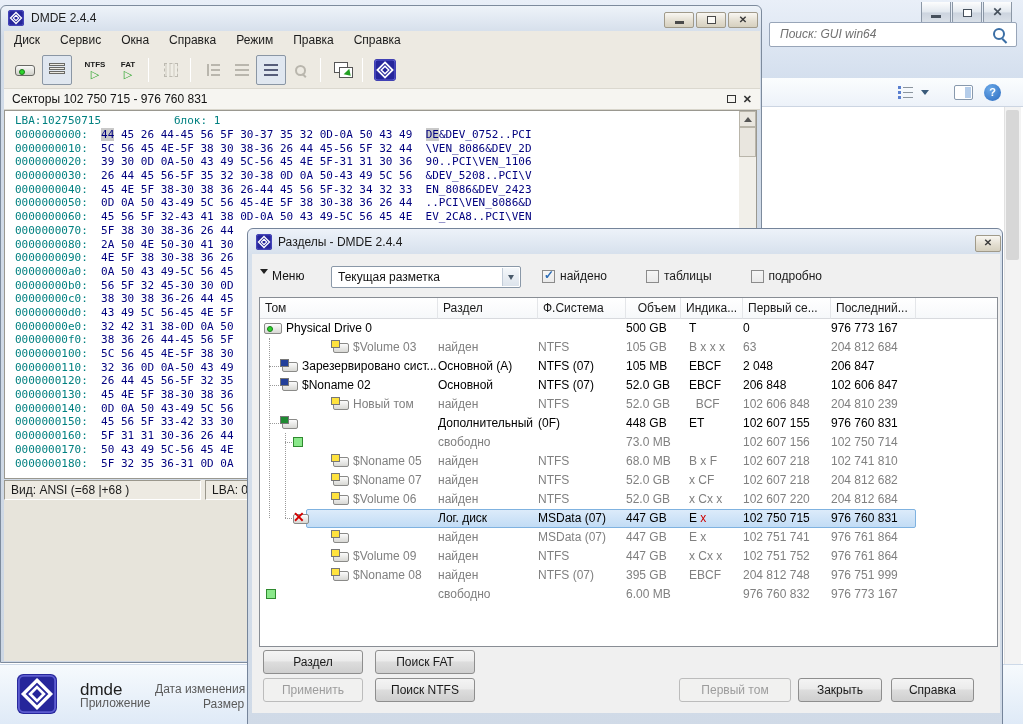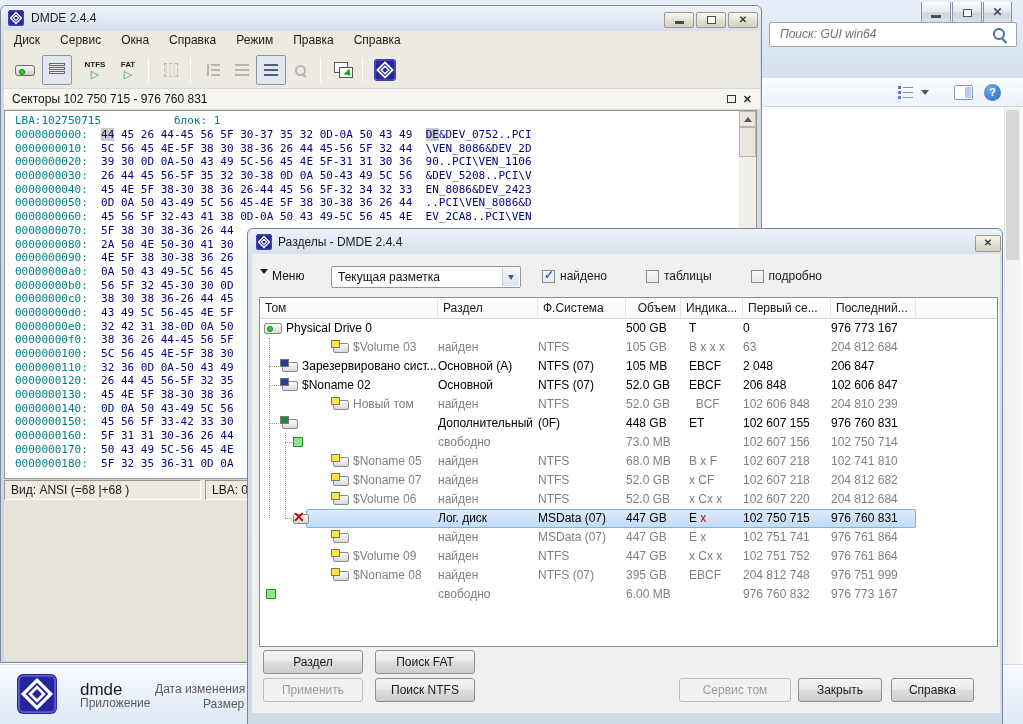--- a/index.html
+++ b/index.html
@@ -355,16 +355,16 @@
   <div></div>
   <div class="abs grip">
     <i style="right:0;bottom:0;"></i>
       <i style="right:4px;bottom:0;"></i>
       <i style="right:0;bottom:4px;"></i>
   </div>
 <div class="dbtn" style="left: 15px; top: 421px; width: 100px;">Раздел</div>
     <div class="dbtn" style="left: 127px; top: 421px; width: 100px;">Поиск FAT</div>
     <div class="dbtn disabled" style="left: 15px; top: 449px; width: 100px;">Применить</div>
     <div class="dbtn" style="left: 127px; top: 449px; width: 100px;">Поиск NTFS</div>
-    <div class="dbtn disabled" style="left: 431px; top: 449px; width: 112px;">Сервис том</div>
+    <div class="dbtn disabled" style="left: 431px; top: 449px; width: 112px;">Первый том</div>
     <div class="dbtn" style="left: 550px; top: 449px; width: 84px;">Закрыть</div>
     <div class="dbtn" style="left: 643px; top: 449px; width: 83px;">Справка</div>
   </div>
 
 </body></html>

